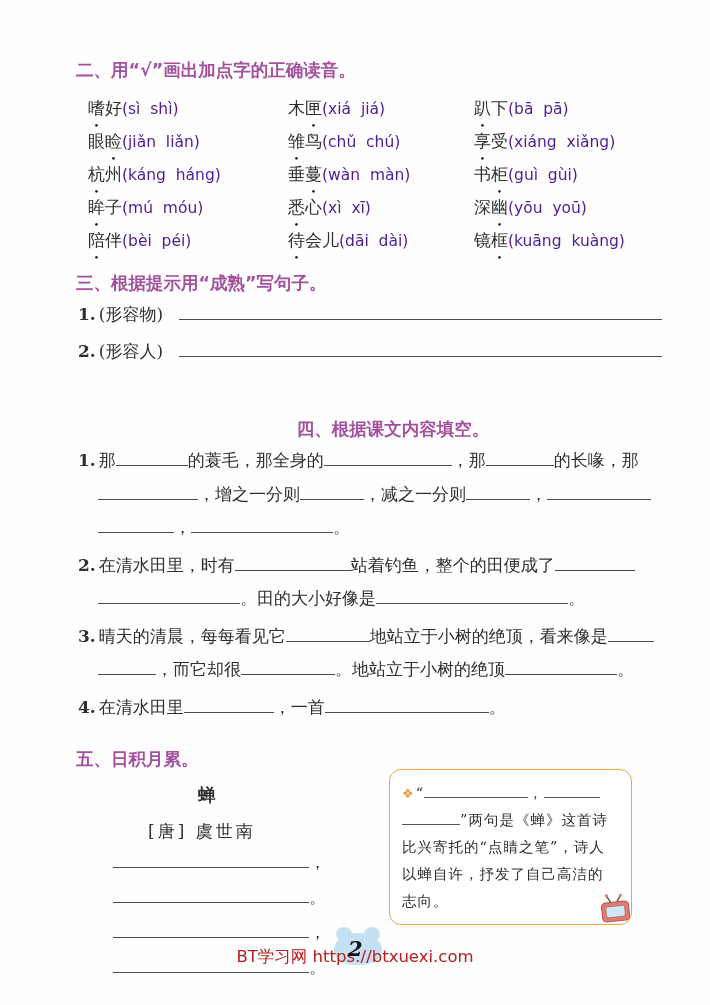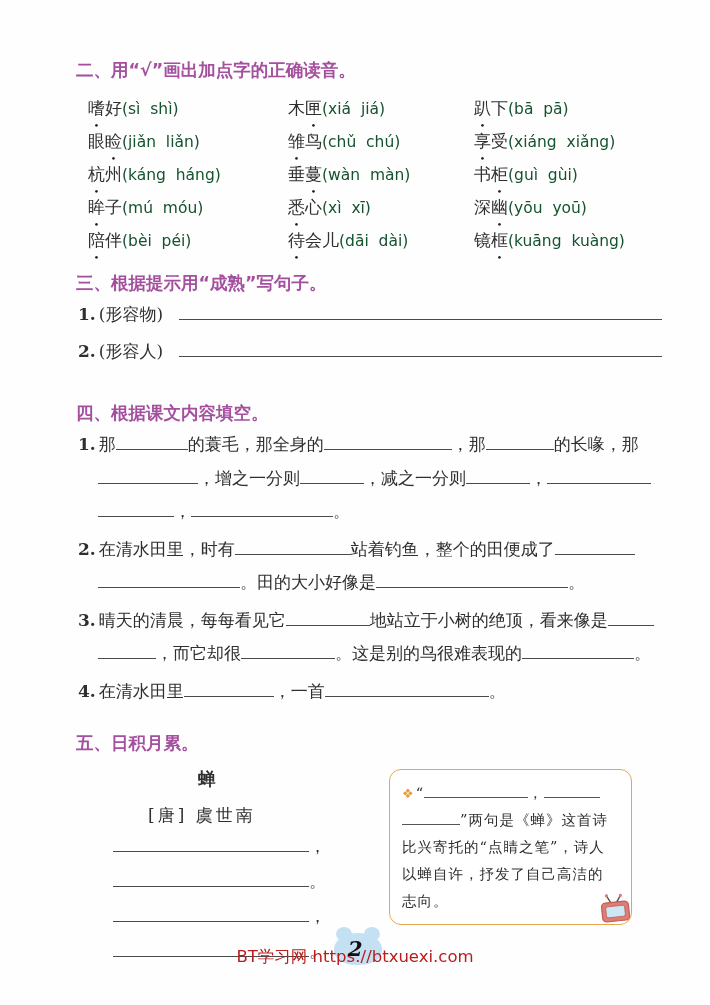--- a/index.html
+++ b/index.html
@@ -6,34 +6,34 @@
   .page{
     width:710px;height:1005px;background:#fefefe;position:relative;overflow:hidden;
     font-family:"DejaVu Serif","Liberation Serif",serif;color:#2f2f2f;margin:0 auto;
   }
   .heading{
     font-family:"DejaVu Sans","Liberation Sans",sans-serif;
     font-weight:700;font-size:17.5px;color:#a4509f;margin:0 0 0 76px;line-height:24px;
   }
   .h2{padding-top:58px;}
   .h3{margin-top:14px;}
-  .h4{margin-top:24px;}
+  .h4{margin-top:40px;text-align:center;}
   .h5{margin-top:18px;}
   
   .pinyin-grid{
     margin:10px 30px 0 88px;display:grid;grid-template-columns:200px 186px 1fr;
     font-size:17px;
   }
   .cell{height:33px;line-height:33px;white-space:pre;}
   .ch{position:relative;display:inline-block;}
   .ch.dot::after{
     content:"•";position:absolute;left:50%;transform:translateX(-50%);
     bottom:-0.62em;font-size:10px;color:#222;line-height:1;
   }
-  .pinyin{font-family:"DejaVu Sans","Liberation Sans",sans-serif;font-size:15.5px;color:#14532d;}
+  .pinyin{font-family:"DejaVu Sans","Liberation Sans",sans-serif;font-size:15.5px;color:#4c1d95;}
   
   .bl{display:inline-block;border-bottom:1px solid #4a4a4a;height:14px;flex:none;}
   .t{white-space:pre;}
   
   .s3{margin:8px 48px 0 78px;}
   .s3line{display:flex;align-items:baseline;height:37px;font-size:17px;}
   .num{font-weight:700;margin-right:3px;}
   .s3blank{flex:1;border-bottom:1px solid #4a4a4a;height:14px;margin-left:16px;}
   
   .s4{margin:8px 46px 0 78px;font-size:17px;}
@@ -156,21 +156,21 @@
           <span class="num">3.</span>
           <span class="t">晴天的清晨，每每看见它</span>
           <span class="bl" style="width: 84px;"></span>
           <span class="t">地站立于小树的绝顶，看来像是</span>
           <span class="bl" style="width: 46px;"></span>
         </div>
         <div class="qline cont">
           <span class="bl" style="width: 58px;"></span>
           <span class="t">，而它却很</span>
           <span class="bl" style="width: 94px;"></span>
-          <span class="t">。这是别的鸟很难表现的</span>
+          <span class="t">。地站立于小树的绝顶</span>
           <span class="bl" style="width: 112px;"></span>
           <span class="t">。</span>
         </div>
       </div>
       <div class="question">
         <div class="qline">
           <span class="num">4.</span>
           <span class="t">在清水田里</span>
           <span class="bl" style="width: 90px;"></span>
           <span class="t">，一首</span>

